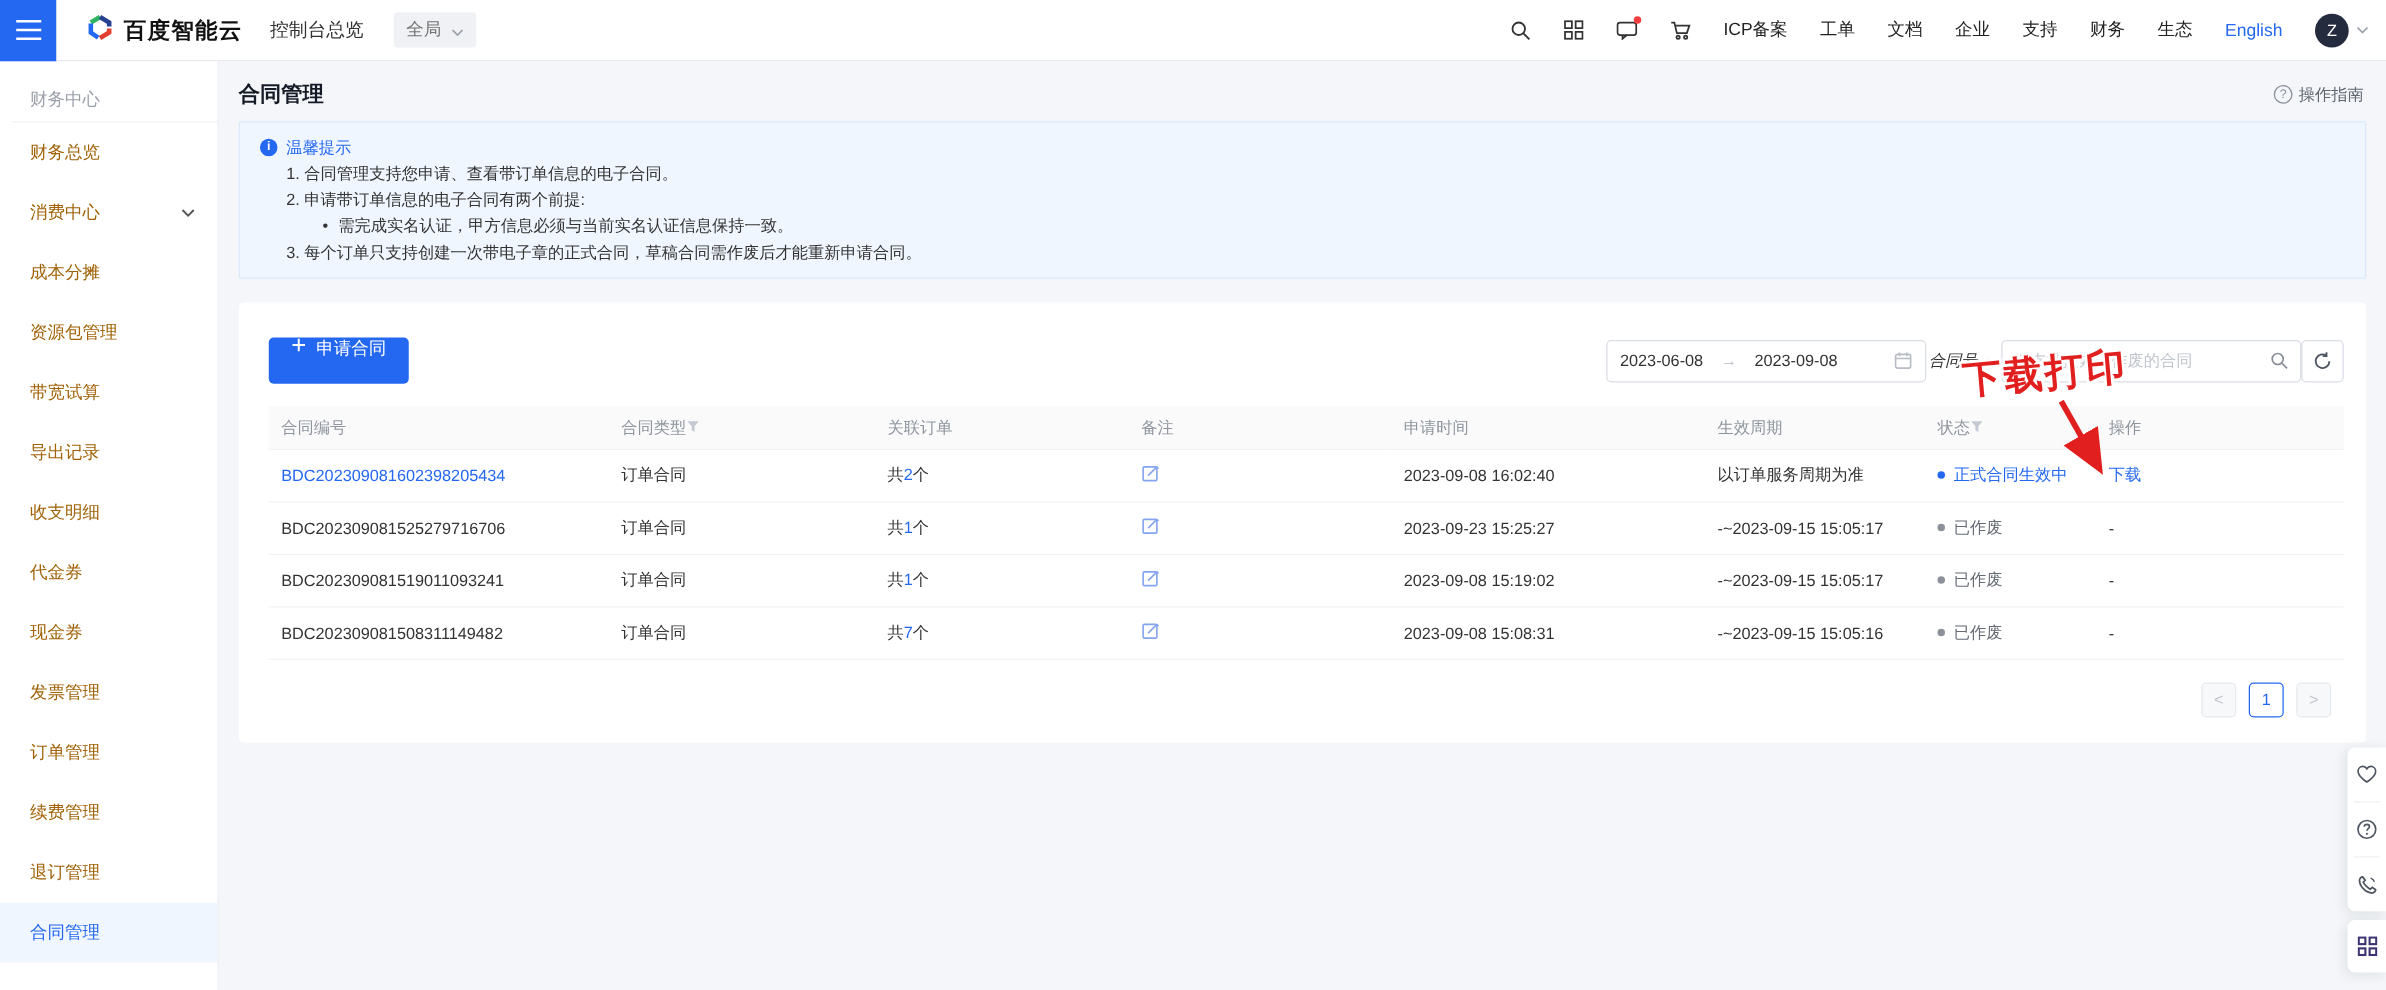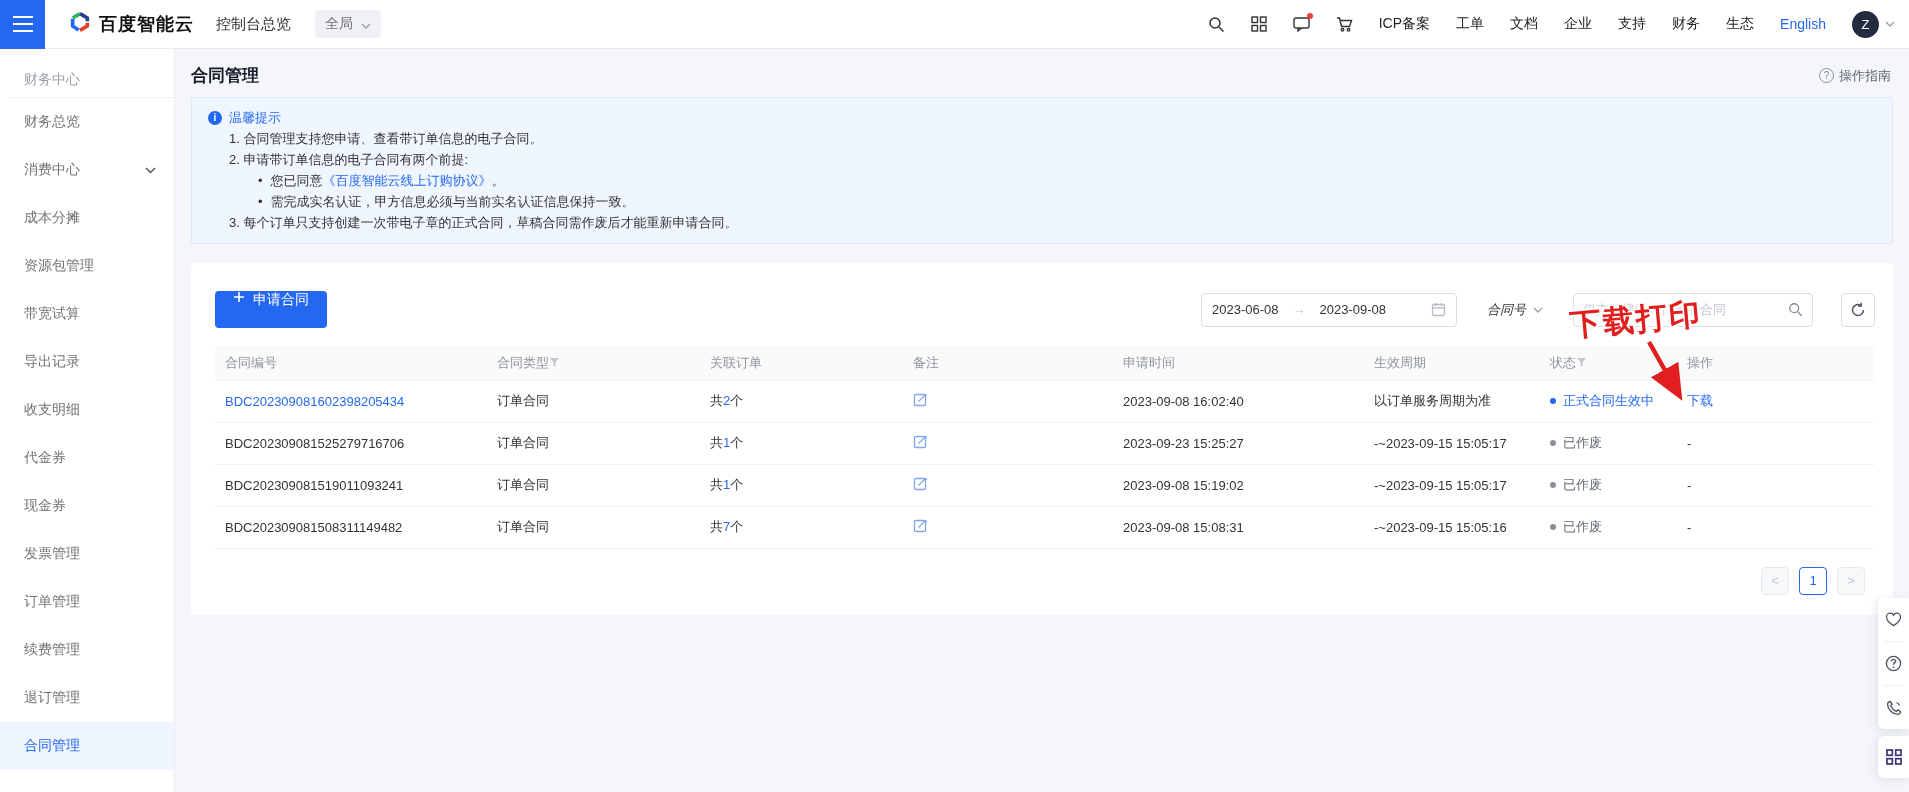--- a/index.html
+++ b/index.html
@@ -27,21 +27,21 @@
   .avatar-wrap { display:flex; align-items:center; gap:6px; cursor:pointer; }
   .avatar { width:27px; height:27px; border-radius:50%; background:#252B3F; color:#fff; font-size:13px;
             display:flex; align-items:center; justify-content:center; }
 
   
   .sidebar { position:absolute; top:49px; left:0; bottom:0; width:175px; background:#fff;
              border-right:1px solid #EBEDF2; z-index:20; padding-top:12px; }
   .side-header { height:36px; line-height:36px; padding-left:24px; font-size:14px; color:#9A9FA8; }
   .side-divider { height:1px; background:#EEF0F3; margin:0 0 0 10px; }
   .side-item { height:48px; display:flex; align-items:center; padding:0 18px 0 24px; font-size:14px;
-               color:#737373; cursor:pointer; justify-content:space-between; }
+               color:#a16207; cursor:pointer; justify-content:space-between; }
   .side-item.active { color:#2468F2; background:#F0F6FF; }
   .side-item .chev { color:#666; display:flex; }
 
   
   .main { position:absolute; top:49px; left:175px; right:0; bottom:0; background:#F4F6F9; overflow:hidden; }
   .page-head { display:flex; justify-content:space-between; align-items:center; padding:15px 18px 10px 16px; }
   .page-title { font-size:17px; font-weight:bold; color:#151b26; }
   .guide { display:flex; align-items:center; gap:5px; font-size:13px; color:#5F6670; cursor:pointer; }
   .qmark { width:15px; height:15px; border:1px solid #8A9099; border-radius:50%; font-size:10px; color:#8A9099;
            display:flex; align-items:center; justify-content:center; }
@@ -56,21 +56,21 @@
   .tips-bullet { margin-left:50px; display:flex; align-items:center; }
   .tips-bullet::before { content:"•"; margin-right:8px; color:#333; }
   .tips-link { color:#2468F2; cursor:pointer; }
 
   
   .card { margin:19px 16px 0 16px; background:#fff; border-radius:4px; padding-bottom:20px; position:relative; }
   .toolbar { display:flex; justify-content:space-between; align-items:center; padding:28px 18px 0 24px; }
   .btn-primary { display:flex; align-items:flex-start; gap:8px; background:#2468F2; color:#fff; border:none;
                  height:37px; padding:0 18px; font-size:14px; border-radius:4px; cursor:pointer;
                  font-family:inherit; }
-  .toolbar-right { display:flex; align-items:center; gap:28px; }
+  .toolbar-right { display:flex; align-items:center; gap:0; }
   .date-box { width:256px; height:34px; border:1px solid #D9DDE4; border-radius:4px; background:#fff;
               display:flex; align-items:center; padding:0 10px; font-size:13px; color:#333; }
   .date-val { flex:0 0 auto; cursor:text; }
   .date-arrow { color:#B9BEC7; margin:0 14px; font-size:13px; }
   .date-box .cal { margin-left:auto; display:flex; }
   .type-select { display:flex; align-items:center; gap:7px; font-size:13px; color:#333; cursor:pointer; padding:0 2px;font-style:italic; }
   .search-box { width:240px; height:34px; border:1px solid #D9DDE4; border-radius:4px; background:#fff;
                 display:flex; align-items:center; padding:0 9px; }
   .search-box input { border:none; outline:none; flex:1; font-size:13px; color:#333; font-family:inherit; background:transparent; }
   .search-box input::placeholder { color:#C1C6CE; }
@@ -256,25 +256,20 @@
       </div>
     </div>
 
     <div class="tips">
       <div class="tips-title-row">
         <i class="info-ico">i</i>
         <span>温馨提示</span>
       </div>
       <div class="tips-line">1. 合同管理支持您申请、查看带订单信息的电子合同。</div>
       <div class="tips-line">2. 申请带订单信息的电子合同有两个前提:</div>
-      <div class="tips-bullet">
-        <span>您已同意 </span>
-          <span class="tips-link">《百度智能云线上订购协议》</span>
-          <span> 。</span>
-      </div>
       <div class="tips-bullet">
         <span>需完成实名认证，甲方信息必须与当前实名认证信息保持一致。</span>
       </div>
       <div class="tips-line">3. 每个订单只支持创建一次带电子章的正式合同，草稿合同需作废后才能重新申请合同。</div>
     </div>
 
     <div class="card">
 
       <div class="toolbar">
         <button class="btn-primary">

